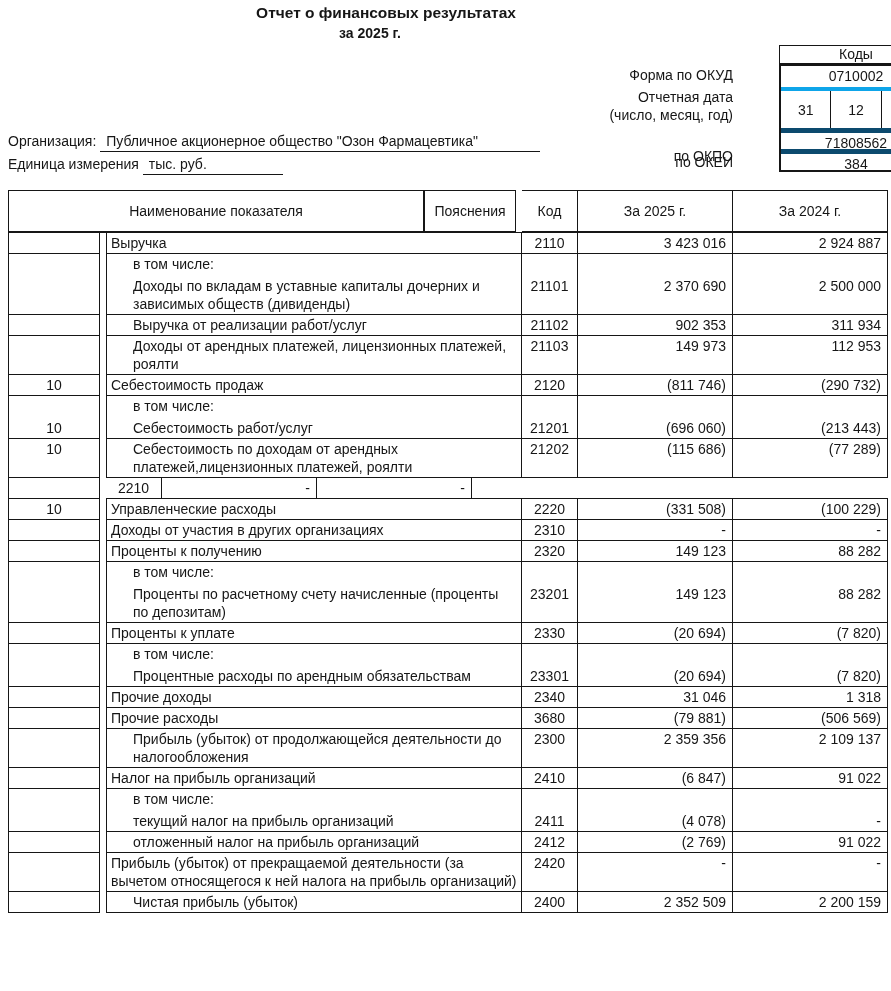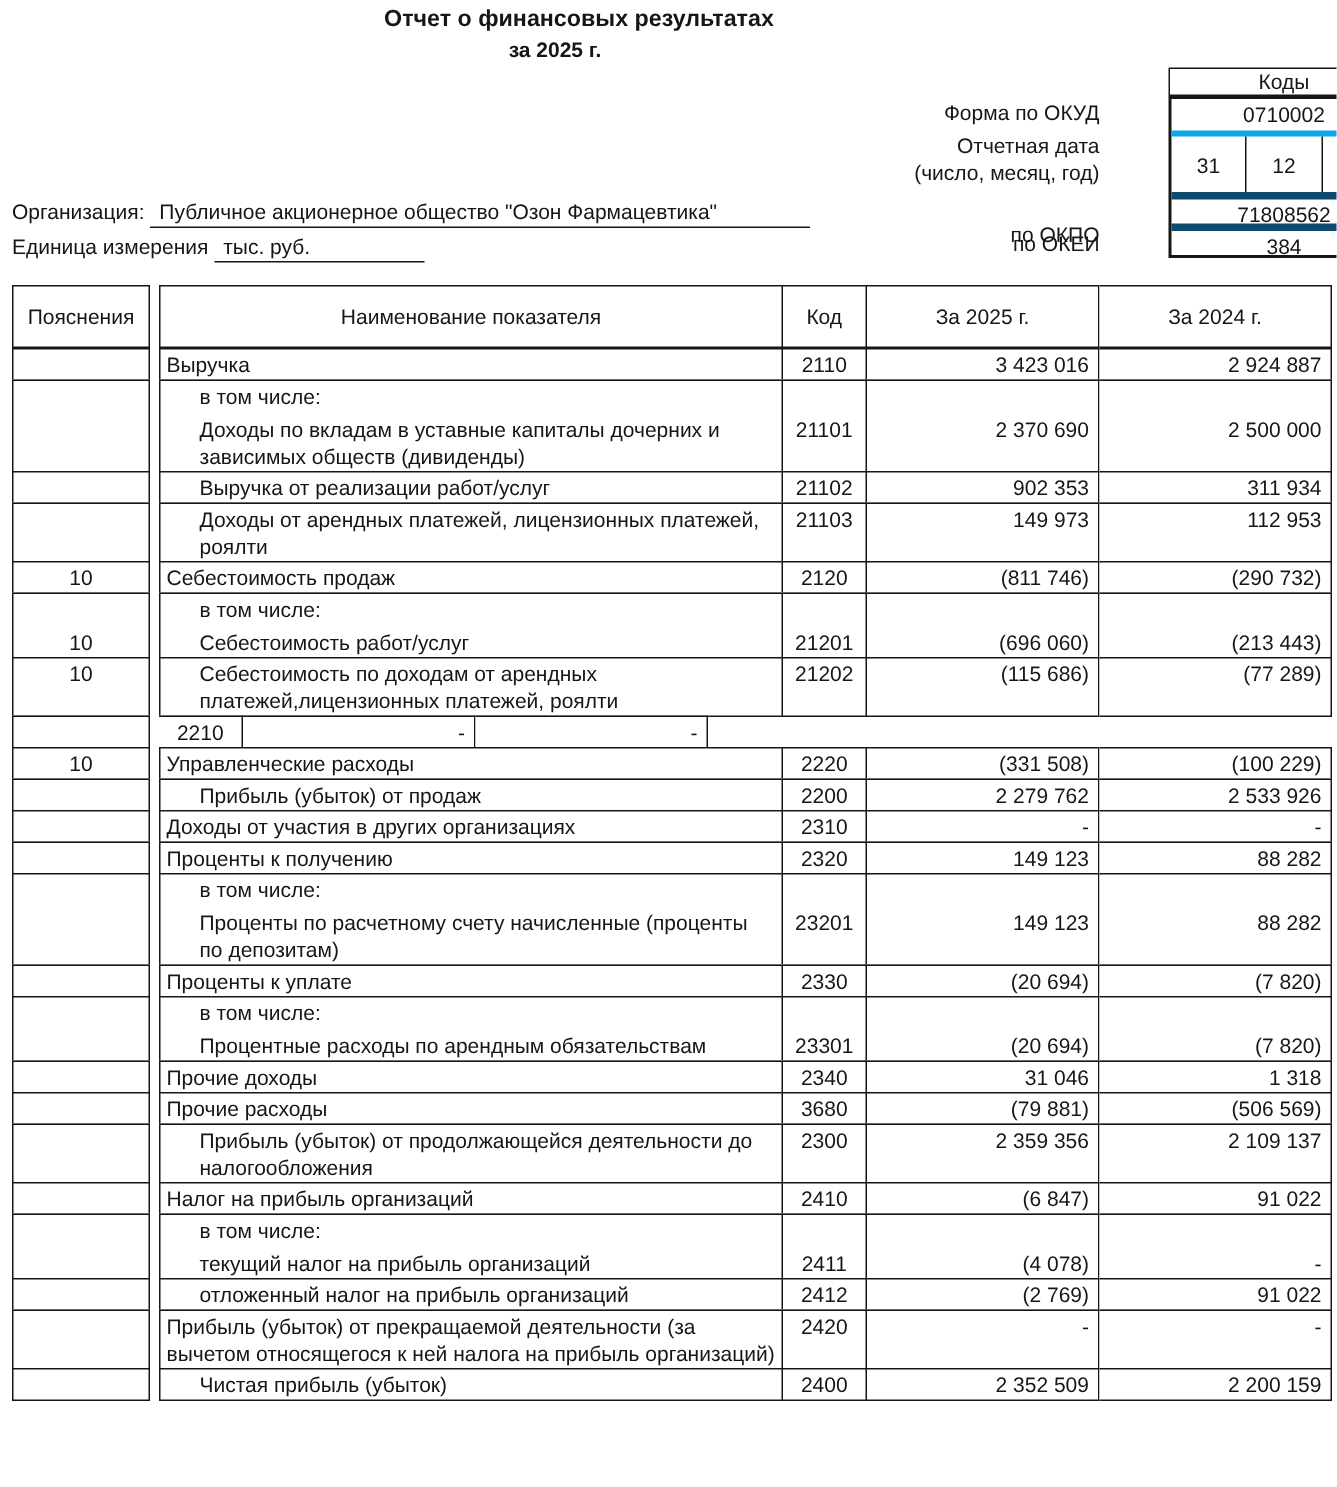--- a/index.html
+++ b/index.html
@@ -109,22 +109,22 @@
   <span class="plain-label">Организация:</span>
   <span class="underlined-value org-value">Публичное акционерное общество "Озон Фармацевтика"</span>
 </div>
 <div class="unit-line">
   <span class="plain-label">Единица измерения</span>
   <span class="underlined-value unit-value">тыс. руб.</span>
 </div>
 
 <div class="tbl">
   <div class="tblrow head">
+    <div class="cell c-name">Наименование показателя</div>
     <div class="cell c-exp">Пояснения</div>
-    <div class="cell c-name">Наименование показателя</div>
     <div class="cell c-code">Код</div>
     <div class="cell c-val">За 2025 г.</div>
     <div class="cell c-val">За 2024 г.</div>
   </div>
   <div id="rows-host">
   <div class="tblrow">
     <div class="cell c-exp"></div>
     <div class="cell c-name">
 
       <div class="itemname">Выручка</div>
@@ -212,30 +212,20 @@
     <div class="cell c-exp">10</div>
     <div class="cell c-name">
 
       <div class="itemname">Управленческие расходы</div>
     </div>
     <div class="cell c-code">2220</div>
     <div class="cell c-val">(331 508)</div>
     <div class="cell c-val">(100 229)</div>
   </div>
 
-  <div class="tblrow indent1">
-    <div class="cell c-exp"></div>
-    <div class="cell c-name">
-
-      <div class="itemname">Прибыль (убыток) от продаж</div>
-    </div>
-    <div class="cell c-code">2200</div>
-    <div class="cell c-val">2 279 762</div>
-    <div class="cell c-val">2 533 926</div>
-  </div>
 
   <div class="tblrow">
     <div class="cell c-exp"></div>
     <div class="cell c-name">
 
       <div class="itemname">Доходы от участия в других организациях</div>
     </div>
     <div class="cell c-code">2310</div>
     <div class="cell c-val">-</div>
     <div class="cell c-val">-</div>

